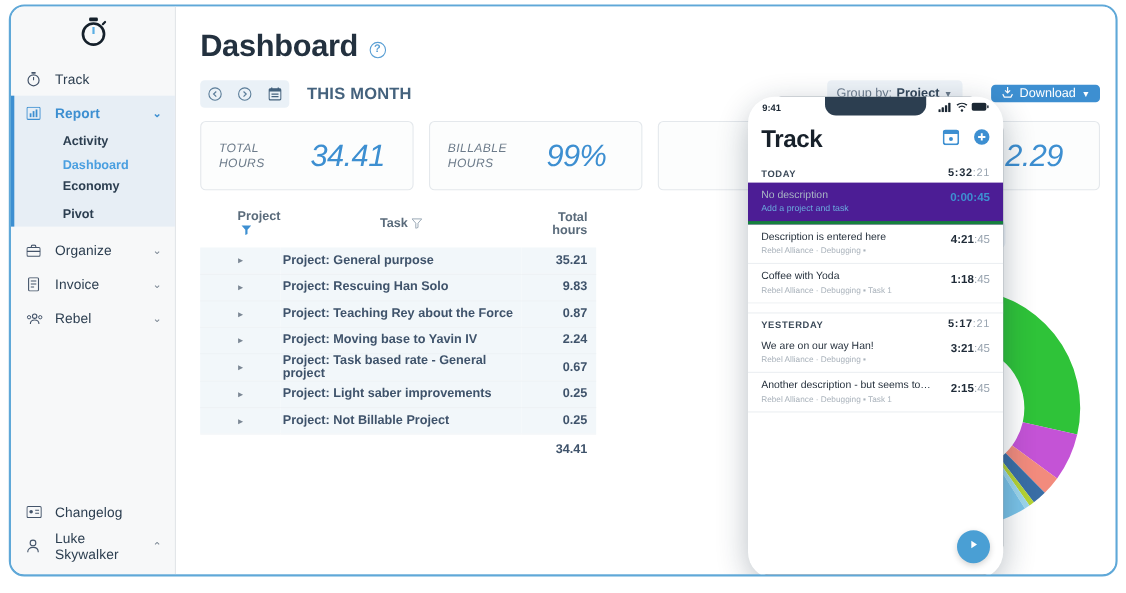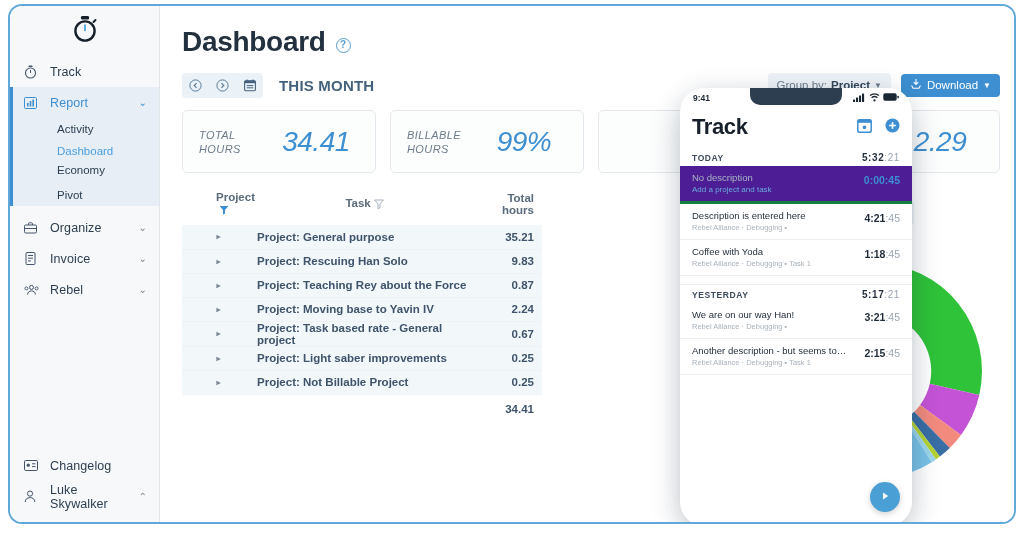--- a/index.html
+++ b/index.html
@@ -39,20 +39,21 @@
   }
   .nav-item .nav-icon {
     width: 20px; flex: none; display: flex; align-items: center;
     color: #44546a;
   }
   .nav-item .nav-label { flex: 1; padding-left: 6px; letter-spacing: .1px; }
   .nav-item .chev { margin-right: 12px; color: #7b8794; font-size: 10px; }
   #report-group {
     background: #e7eef5;
     border-left: 3px solid #3d8fd1;
+    font-weight: bold;
   }
   #report-group .nav-item.parent { padding-left: 11px; }
   #report-group .nav-item.parent .nav-label,
   #report-group .nav-item.parent .nav-icon,
   #report-group .nav-item.parent .chev { color: #3d8fd1; }
   .sub-item {
     height: 22px; display: flex; align-items: center;
     padding-left: 44px; font-size: 11.5px; color: #2c3e50;
   }
   .sub-item.active { color: #4a9fe0; }
@@ -98,23 +99,23 @@
   #toolbar-right {
     margin-left: auto; display: flex; align-items: center; gap: 10px;
   }
   #groupby-btn {
     background: #eef3f8; border-radius: 4px; height: 24px;
     display: flex; align-items: center; padding: 0 9px;
     font-size: 11.5px; color: #6b7b8c; gap: 4px;
   }
   #groupby-btn b { color: #33475b; }
   #download-btn {
-    background: #3d8fd1; border-radius: 4px; height: 23px;
+    background: #3d8fd1; border-radius: 4px; height: 16px;
     display: flex; align-items: center; padding: 0 9px; gap: 5px;
-    color: #ffffff; font-size: 11.5px;
+    color: #ffffff; font-size: 11.5px; margin-left: 16px;
   }
   .caret { font-size: 8px; }
 
   
   #cards-row {
     display: flex; gap: 14px; margin-top: 12px;
   }
   .stat-card {
     flex: 1; height: 63px;
     border: 1px solid #e4e8ec; border-radius: 5px;

